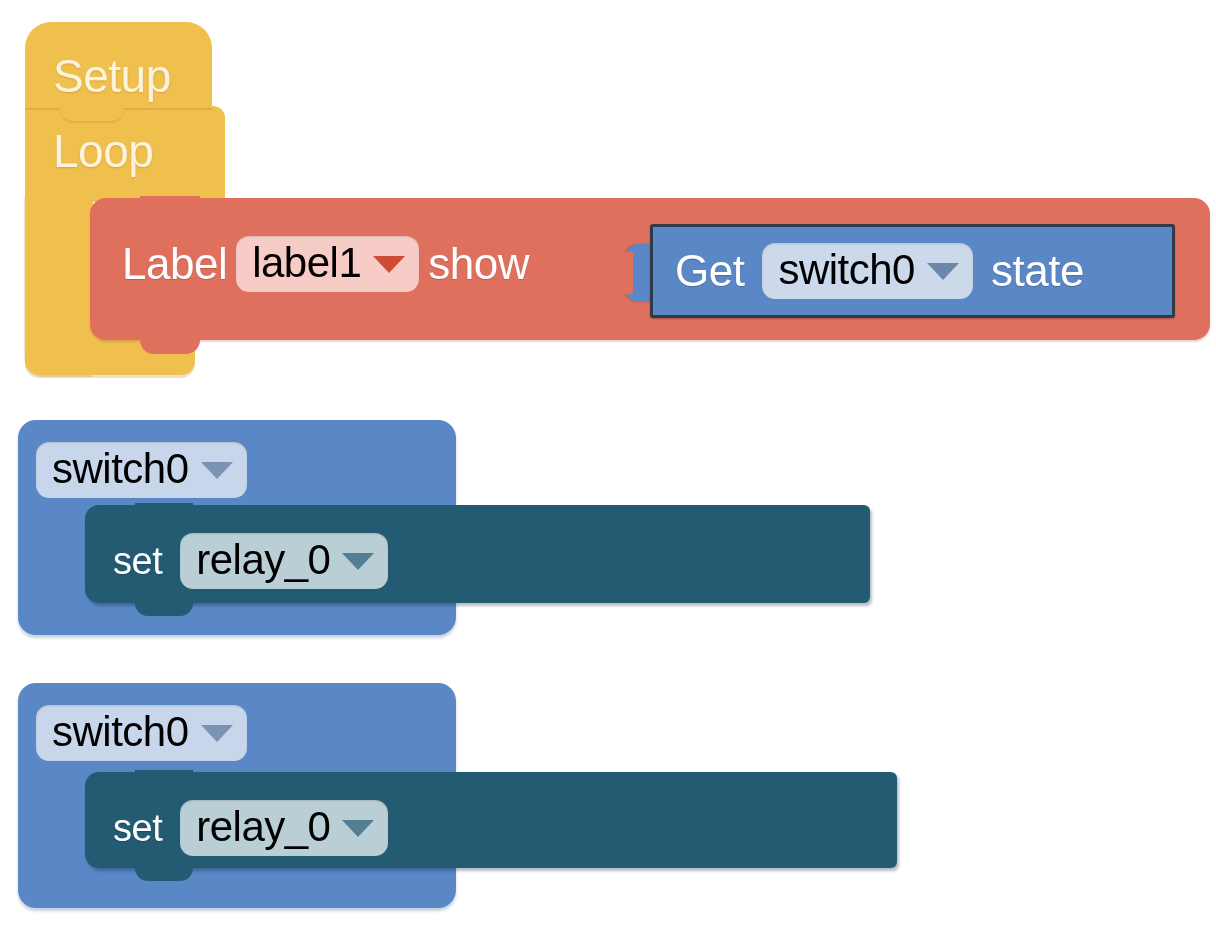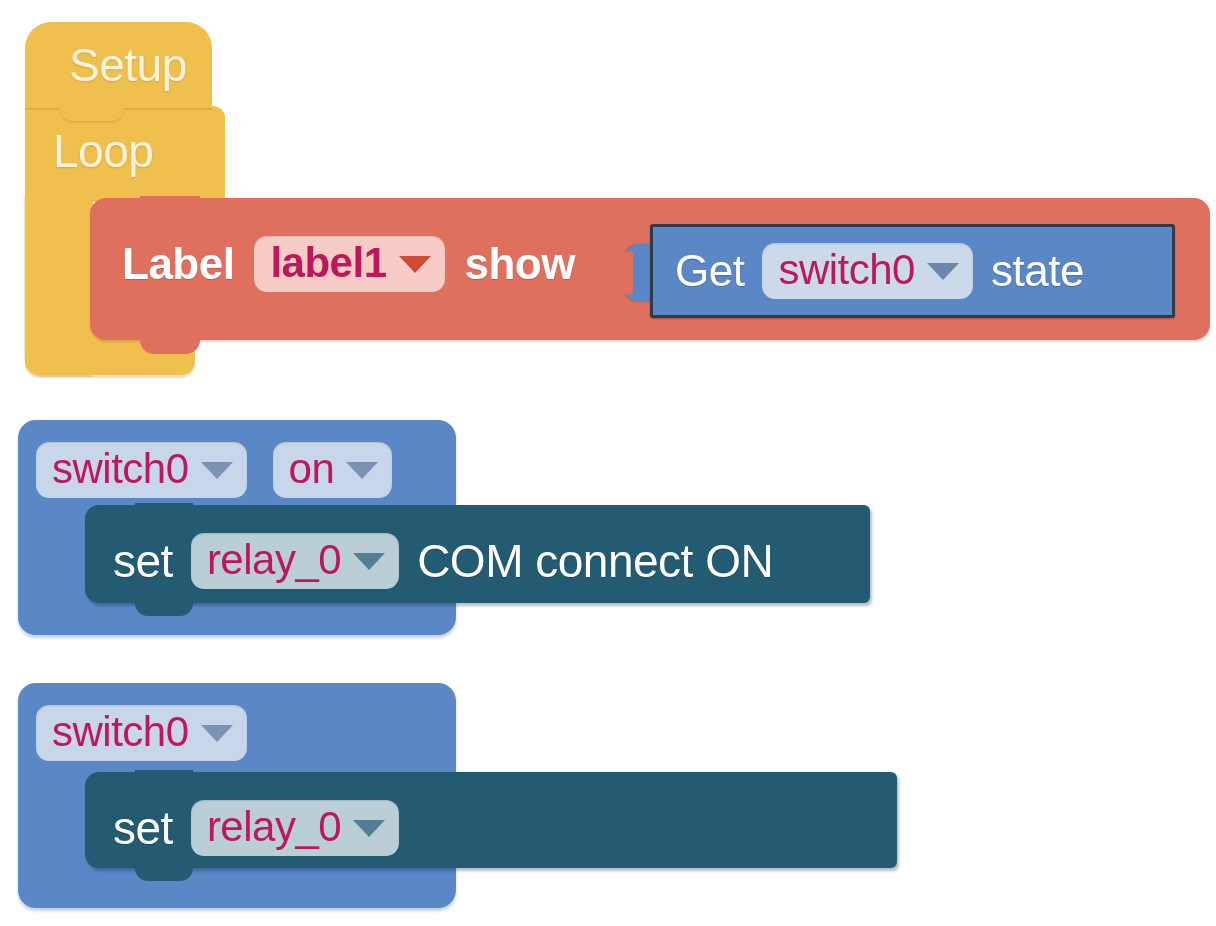--- a/index.html
+++ b/index.html
@@ -34,21 +34,21 @@
   
   .field{
     display:inline-flex;
     align-items:center;
     gap:12px;
     border-radius:13px;
     padding:5px 14px 7px 16px;
     box-shadow:0 1px 2px rgba(0,0,0,.12) inset;
   }
   .field .fval{
-    color:#be185d;
+    color:#000000;
     font-size:42px;
     line-height:1.05;
     white-space:nowrap;
     letter-spacing:-0.5px;
   }
   .arrow{
     width:0;height:0;
     border-left:16px solid transparent;
     border-right:16px solid transparent;
     border-top:17px solid currentColor;
@@ -60,21 +60,21 @@
   #group1{position:absolute;left:0;top:0;}
 
   .hat{
     position:absolute;
     left:25px;top:22px;
     width:187px;height:86px;
     background:#f0c04f;
     border-radius:26px 26px 0 0;
     box-shadow:0 2px 0 rgba(180,130,30,.28);
   }
-  .hat .hat-text{position:absolute;left:28px;top:20px;margin-left:16px;}
+  .hat .hat-text{position:absolute;left:28px;top:31px;}
 
   
   .hat-notch{
     position:absolute;left:60px;top:104px;
     width:64px;height:17px;
     background:#f0c04f;
     border-radius:0 0 13px 13px;
     box-shadow:0 2px 1px rgba(180,130,30,.25);
   }
 
@@ -126,21 +126,21 @@
   }
   
   .red-bump{
     position:absolute;left:140px;top:332px;
     width:60px;height:22px;
     background:#e0705e;
     border-radius:0 0 14px 14px;
   }
   .red-row{
     position:absolute;left:32px;top:38px;
-    display:flex;align-items:center;gap:20px;font-weight:bold;
+    display:flex;align-items:center;gap:9px;
   }
   .field.red-field{
     background:#f7ccc6;
     color:#cf4b36;
   }
   
   .socket{
     position:absolute;
     left:625px;top:244px;
     width:26px;height:58px;
@@ -212,21 +212,21 @@
   }
   .teal-row{
     position:absolute;left:28px;top:28px;
     display:flex;align-items:center;gap:18px;
   }
   .field.teal-field{
     background:#b9ced5;
     color:#527f92;
     justify-content:flex-end;
   }
-  .teal .blk-text{font-size:46px;}
+  .teal .blk-text{font-size:38px;}
 </style>
 </head>
 <body>
 
 <div id="canvas">
 
   <div id="group1">
 
     <div class="loop-top">
       <span class="hat-text">Loop</span>
@@ -268,35 +268,30 @@
     </div>
   </div>
 
   <div>
     <div class="evt" style="left:18px;top:420px;width:438px;height:215px;">
       <div class="evt-head">
         <span class="field evt-field">
           <span class="fval">switch0</span>
           <span class="arrow"></span>
         </span>
-        <span class="field evt-field">
-          <span class="fval">on</span>
-          <span class="arrow"></span>
-        </span>
       </div>
     </div>
 
     <div class="teal" style="left:85px;top:505px;width:785px;height:98px;">
       <div class="teal-row">
         <span class="blk-text">set</span>
         <span class="field teal-field">
           <span class="fval">relay_0</span>
           <span class="arrow"></span>
         </span>
-        <span class="blk-text">COM connect ON</span>
       </div>
     </div>
     <div class="teal-notch" style="left:135px;top:503px;"></div>
     <div class="teal-bump" style="left:135px;top:596px;"></div>
   </div>
 
   <div>
     <div class="evt" style="left:18px;top:683px;width:438px;height:225px;">
       <div class="evt-head">
         <span class="field evt-field">

